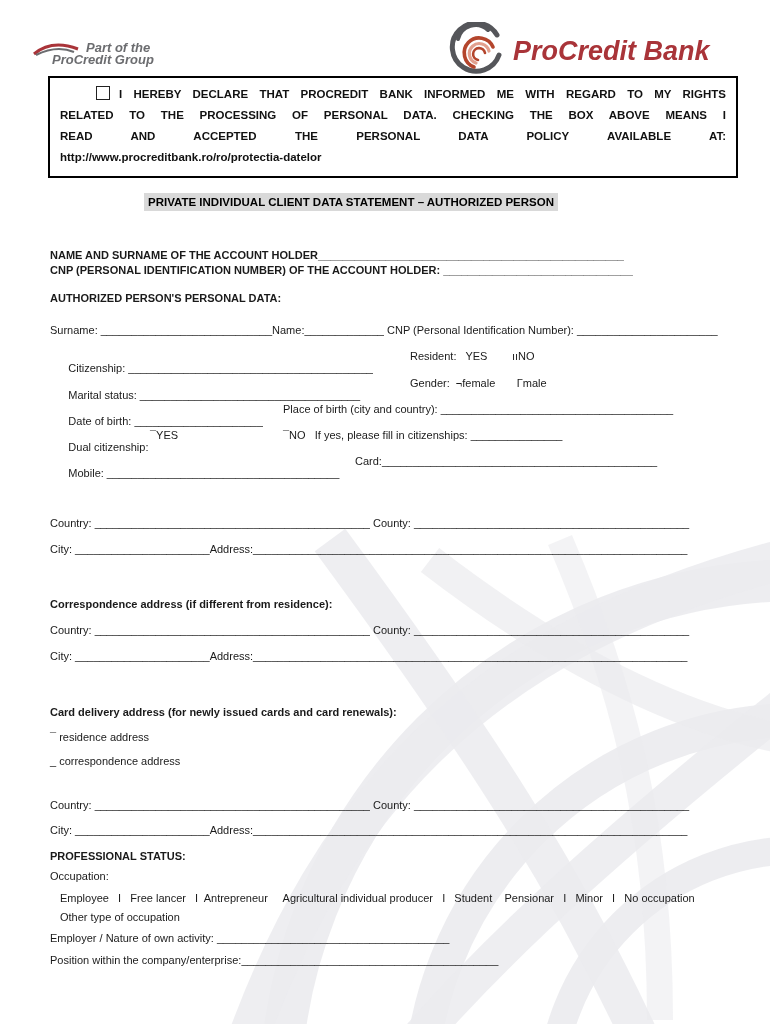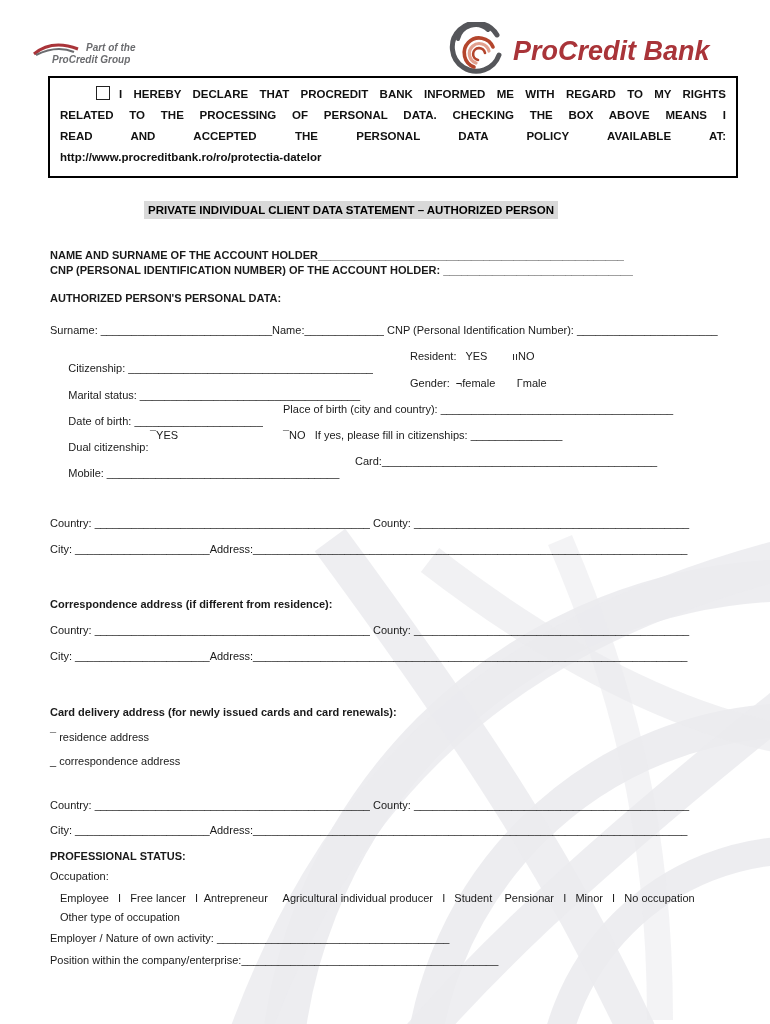--- a/index.html
+++ b/index.html
@@ -9,21 +9,21 @@
     background:#ffffff;
     overflow:hidden;
     font-family:"Liberation Sans","DejaVu Sans",sans-serif;
     font-size:11px;color:#1a1a1a;
   }
   #watermark{position:absolute;left:0;top:0;width:770px;height:1024px;z-index:0;}
   .content{position:absolute;left:0;top:0;width:770px;height:1024px;z-index:1;}
 
   
   .group-logo{position:absolute;left:30px;top:42px;width:150px;color:#6b6c6f;
-    font-style:italic;font-weight:bold;font-size:10px;line-height:12px;}
+    font-style:italic;font-weight:bold;font-size:13px;line-height:12px;}
   .group-logo .swoosh{position:absolute;left:2px;top:0px;}
   .group-logo .l1{margin-left:56px;}
   .group-logo .l2{margin-left:22px;font-style:italic;}
   .bank-logo{position:absolute;left:447px;top:22px;height:52px;}
   .bank-logo .globe{position:absolute;left:0;top:0;}
   .bank-logo .bank-name{
     position:absolute;left:66px;top:14px;white-space:nowrap;
     font-size:27px;font-weight:bold;font-style:italic;color:#a93439;
     letter-spacing:0px;}
 
@@ -34,21 +34,21 @@
     font-weight:bold;font-size:11.5px;line-height:21px;color:#111;
   }
   .decl-line{height:21px;overflow:hidden;text-align:justify;white-space:normal;}
   .decl-line.just::after{content:"";display:inline-block;width:100%;height:0;}
   .decl-line.first{padding-left:36px;}
   .decl-checkbox{
     display:inline-block;width:12px;height:12px;border:1.5px solid #222;
     vertical-align:-2px;margin-right:9px;background:#fff;cursor:pointer;}
 
   
-  .title-row{position:absolute;left:0;top:204px;width:702px;text-align:center;}
+  .title-row{position:absolute;left:0;top:196px;width:702px;text-align:center;}
   .title-row span{background:#d9d9d9;font-weight:bold;font-size:11.5px;padding:3px 4px;color:#000;}
 
   
   .row{position:absolute;left:50px;right:44px;height:15px;white-space:pre;}
   .row .c2{position:absolute;top:0;white-space:pre;}
   .b{font-weight:bold;}
   .at360{left:360px;} .at305{left:305px;} .at233{left:233px;} .at100{left:100px;}
   .indent{left:60px;}
 </style>
 </head>

